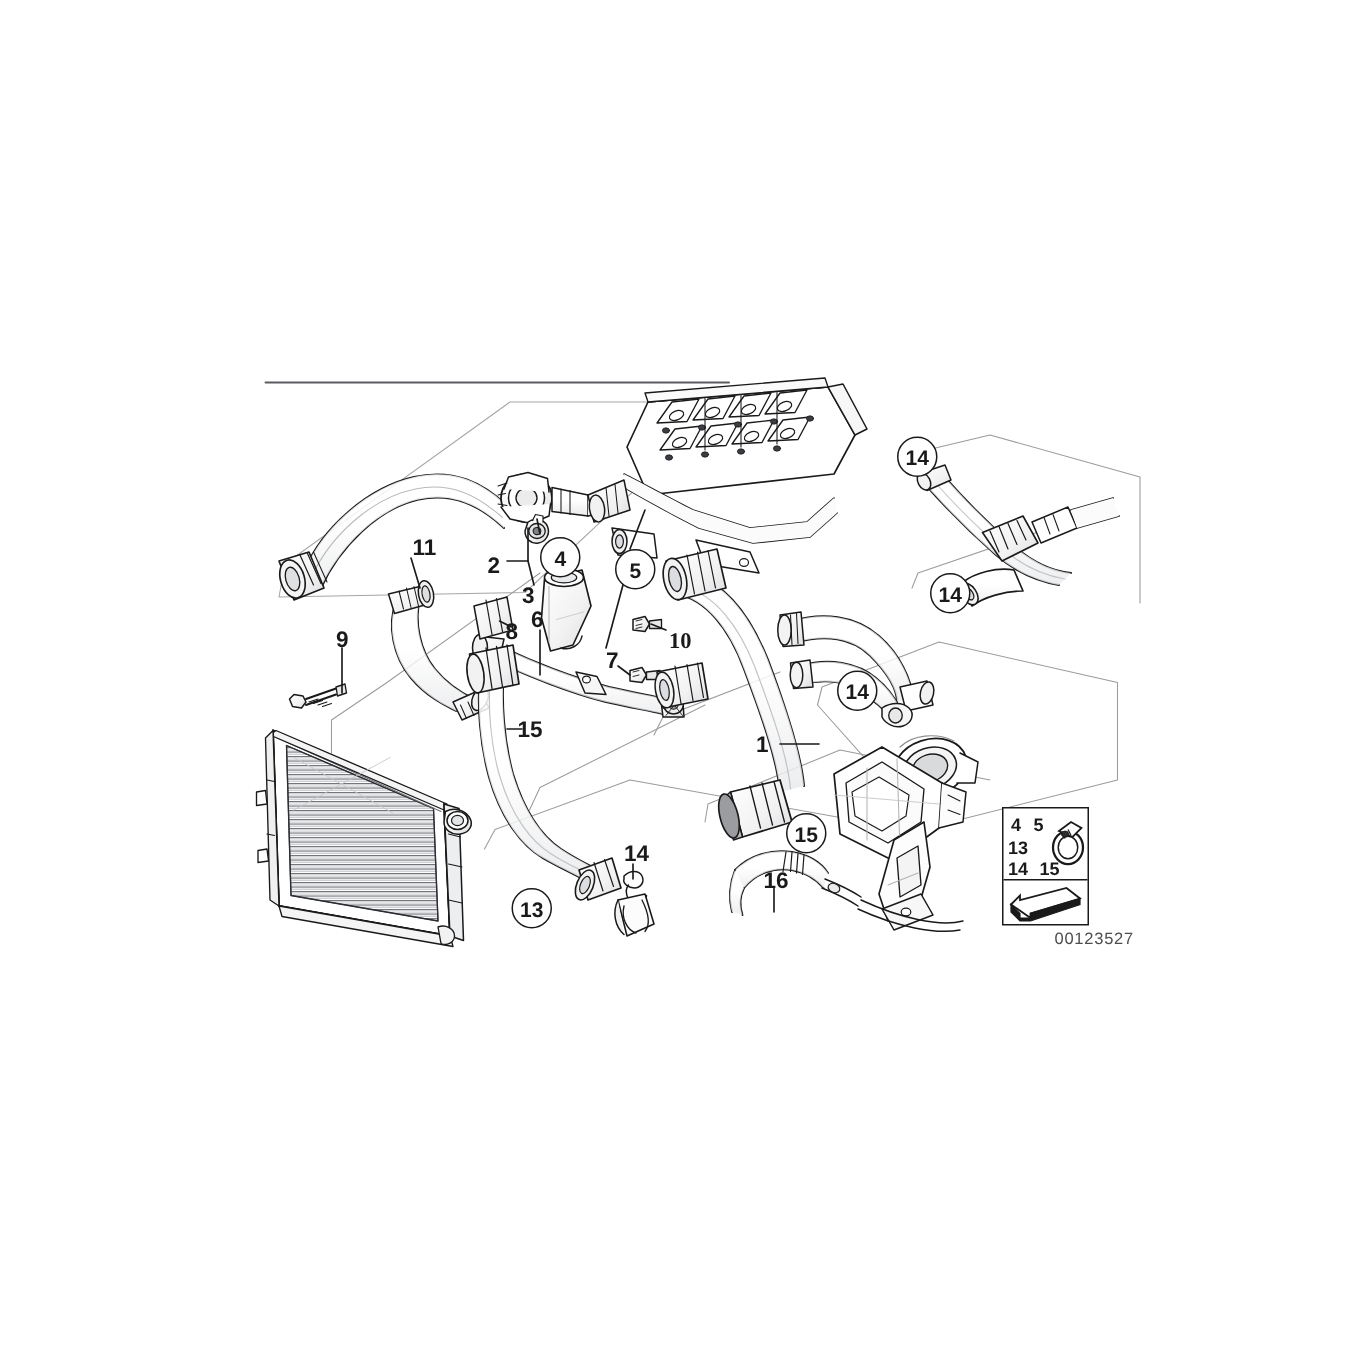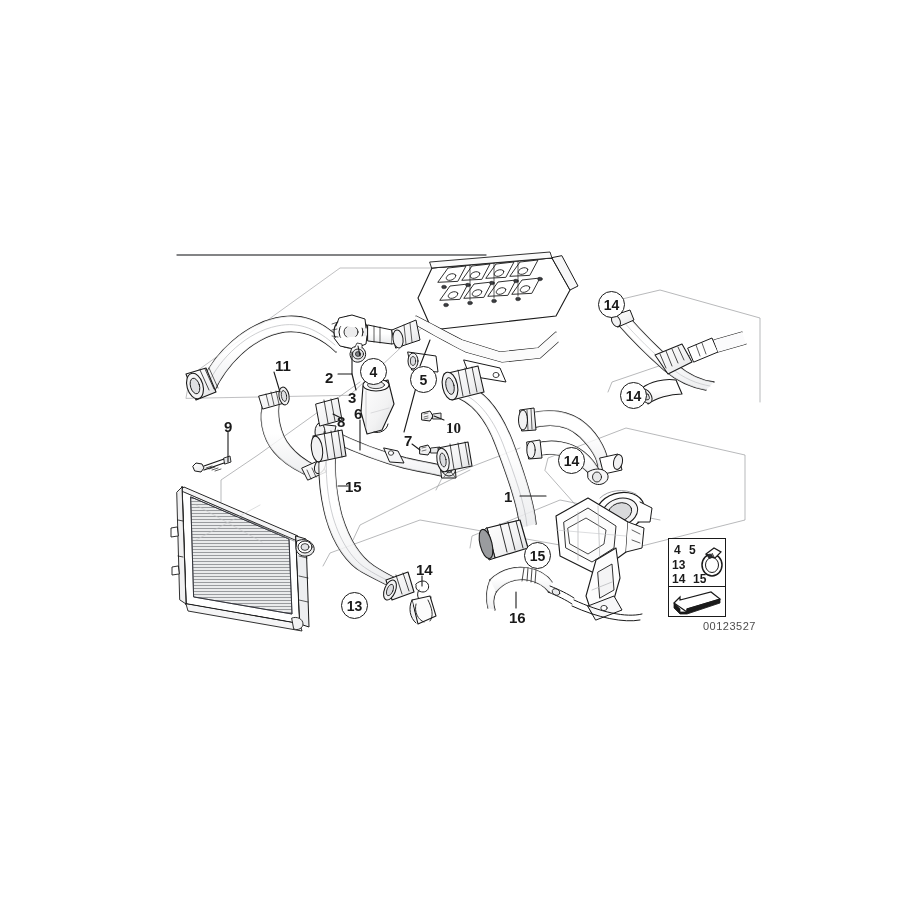--- a/index.html
+++ b/index.html
@@ -526,21 +526,21 @@
       </div>
 
     <div class="callout circled" style="left:558px;top:447px;">
         <span>14</span>
       </div>
 
     <div class="callout circled" style="left:524px;top:542px;">
         <span>15</span>
       </div>
 
-    <div class="callout" style="left:509px;top:610px;"><span>16</span></div>
+    <div class="callout" style="left:509px;top:580px;"><span>16</span></div>
 
     <div class="callout" style="left:416px;top:562px;"><span>14</span></div>
 
     <div class="legend-box" style="left:668px;top:538px;width:58px;height:79px;">
       <div class="legend-top">
         <span class="lg-num" style="left:5px;top:5px;">4</span>
         <span class="lg-num" style="left:20px;top:5px;">5</span>
         <span class="lg-num" style="left:3px;top:20px;">13</span>
         <span class="lg-num" style="left:3px;top:34px;">14</span>
         <span class="lg-num" style="left:24px;top:34px;">15</span>

